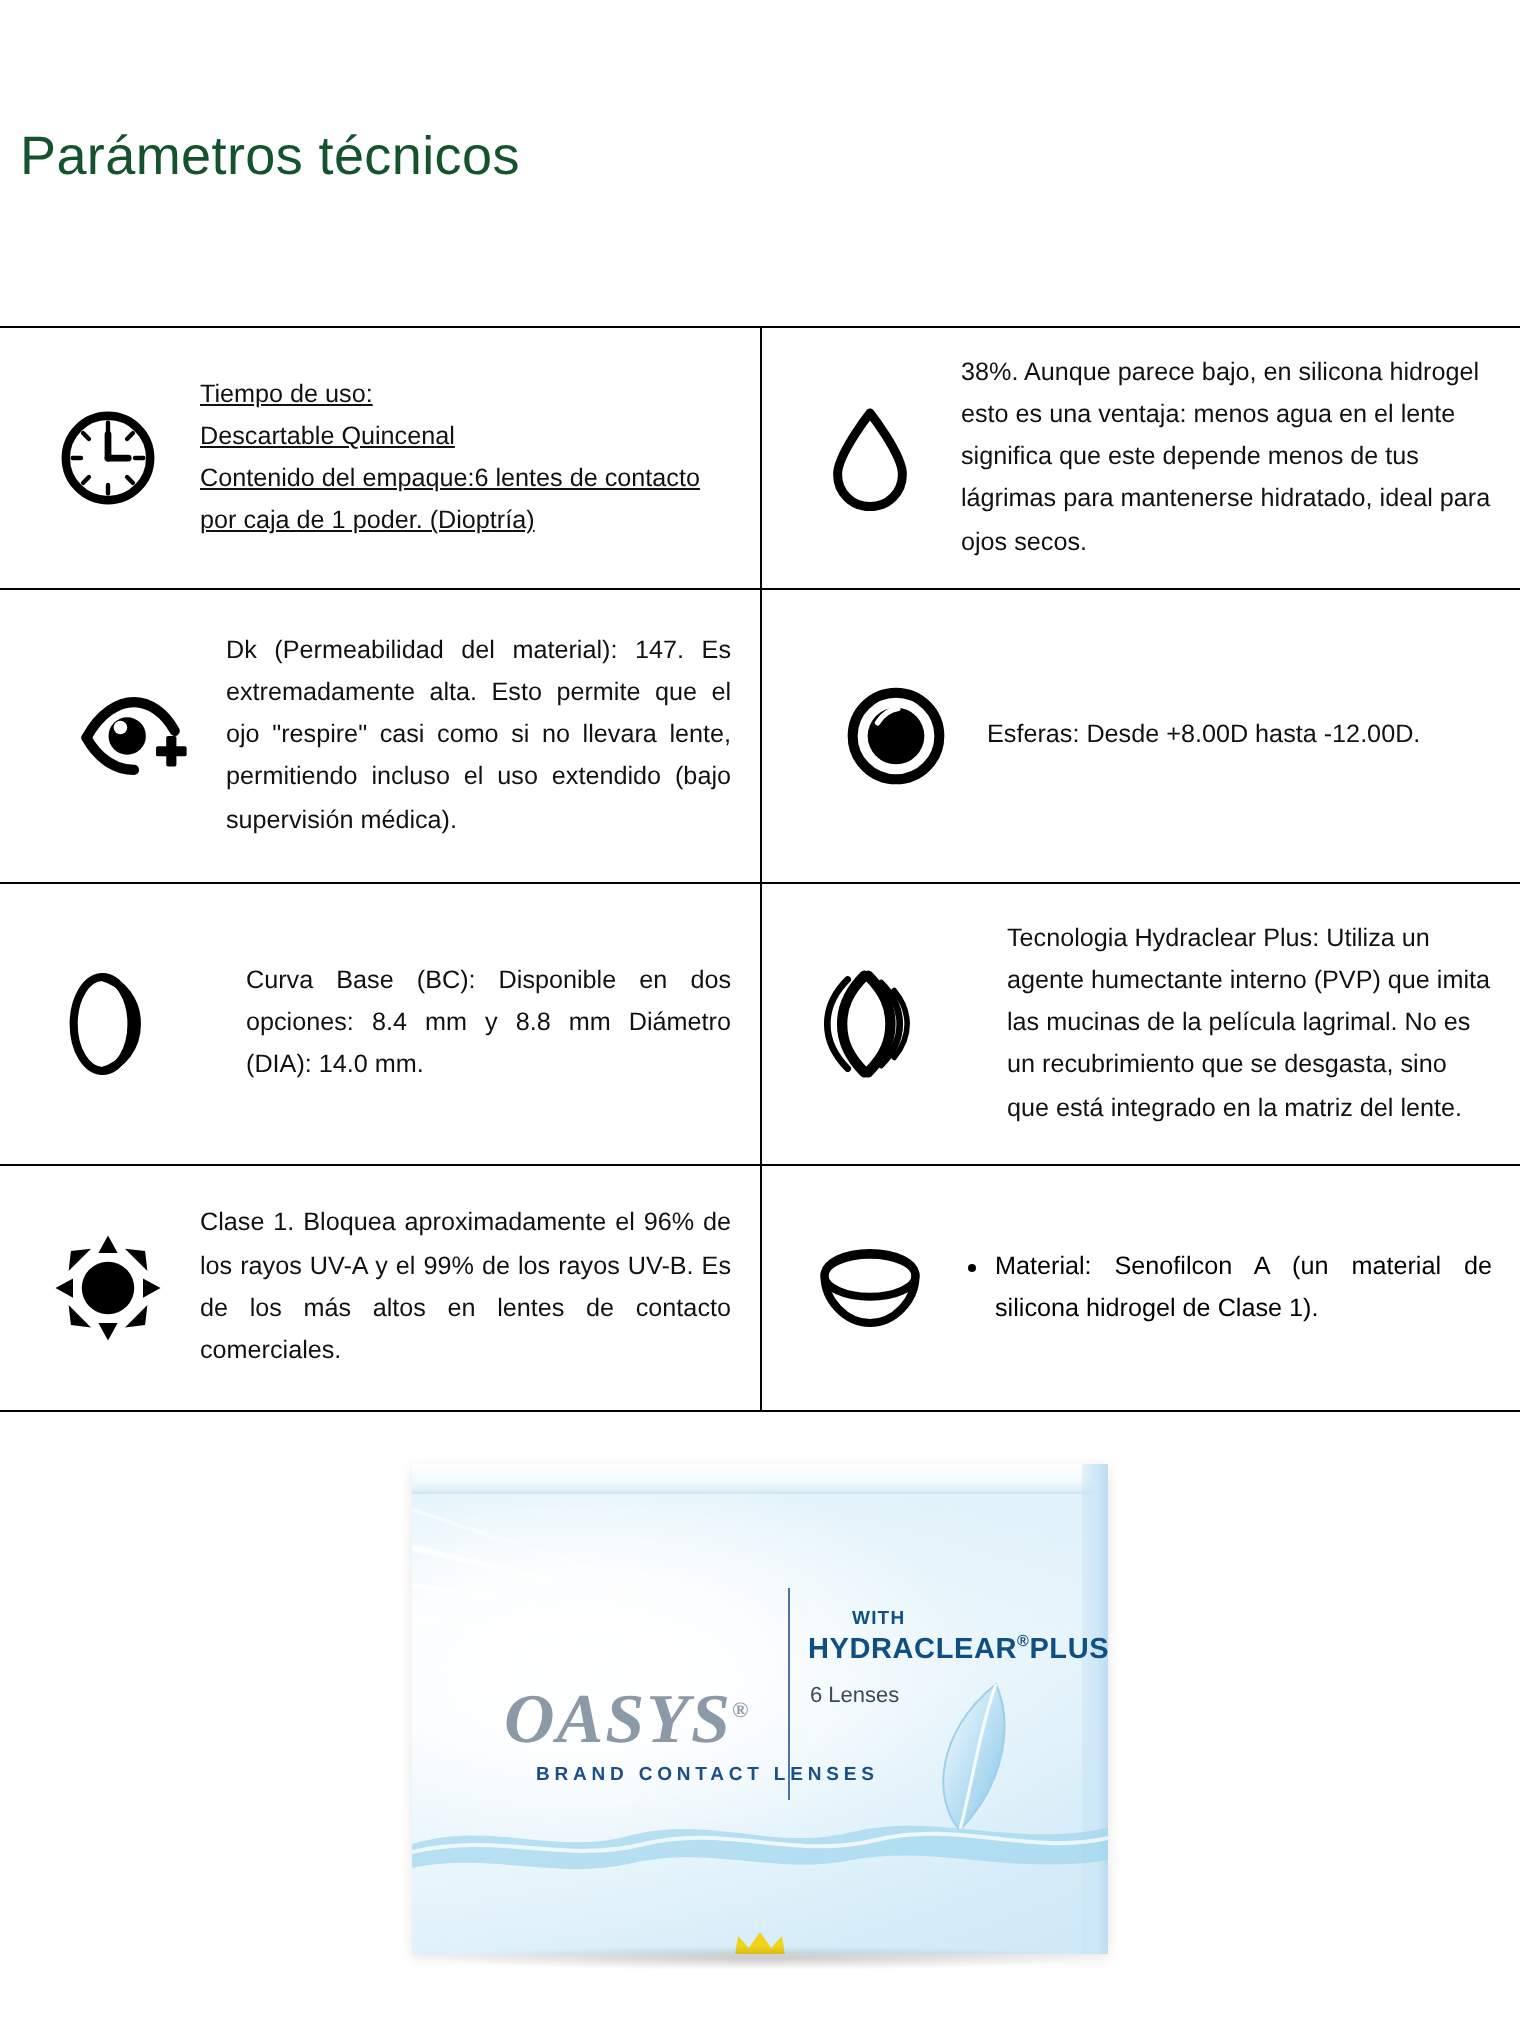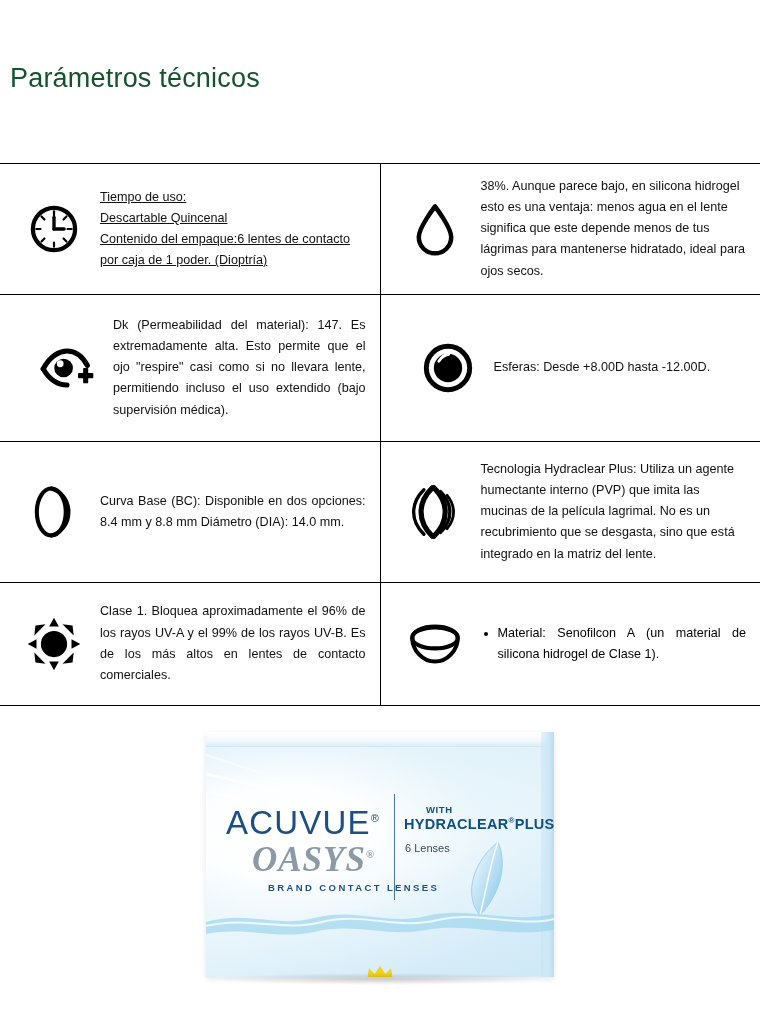--- a/index.html
+++ b/index.html
@@ -82,21 +82,21 @@
   ul.bullet-list li {
     font-size: 12.6px;
     line-height: 1.68;
     text-align: justify;
     text-justify: inter-word;
   }
 
   
   tr.row-1 .cell-inner { min-height: 122px; }
   tr.row-2 .cell-inner { min-height: 146px; margin-left: 13px; }
-  tr.row-3 .cell-inner { min-height: 140px; }
+  tr.row-3 .cell-inner { min-height: 140px; gap: 23px; }
   tr.row-4 .cell-inner { min-height: 122px; }
 
   
   .product-area {
     position: absolute;
     left: 0; top: 716px;
     width: 760px; height: 297px;
     display: flex;
     justify-content: center;
     align-items: flex-start;
@@ -395,23 +395,20 @@
 <div class="product-area">
   <div class="product-box">
     <div class="box-toplid"></div>
     <div class="box-rightedge"></div>
 
     <div class="ray r1"></div>
     <div class="ray r2"></div>
     <div class="ray r3"></div>
     <div class="ray r4"></div>
 
-    <div class="brand-main">
-      <span>ACUVUE</span><span class="reg">®</span>
-    </div>
 
     <div class="brand-sub">
       <span>OASYS</span><span class="reg">®</span>
     </div>
 
     <div class="brand-tag">BRAND CONTACT LENSES</div>
 
     <div class="box-divider"></div>
 
     <div class="with-label">WITH</div>

